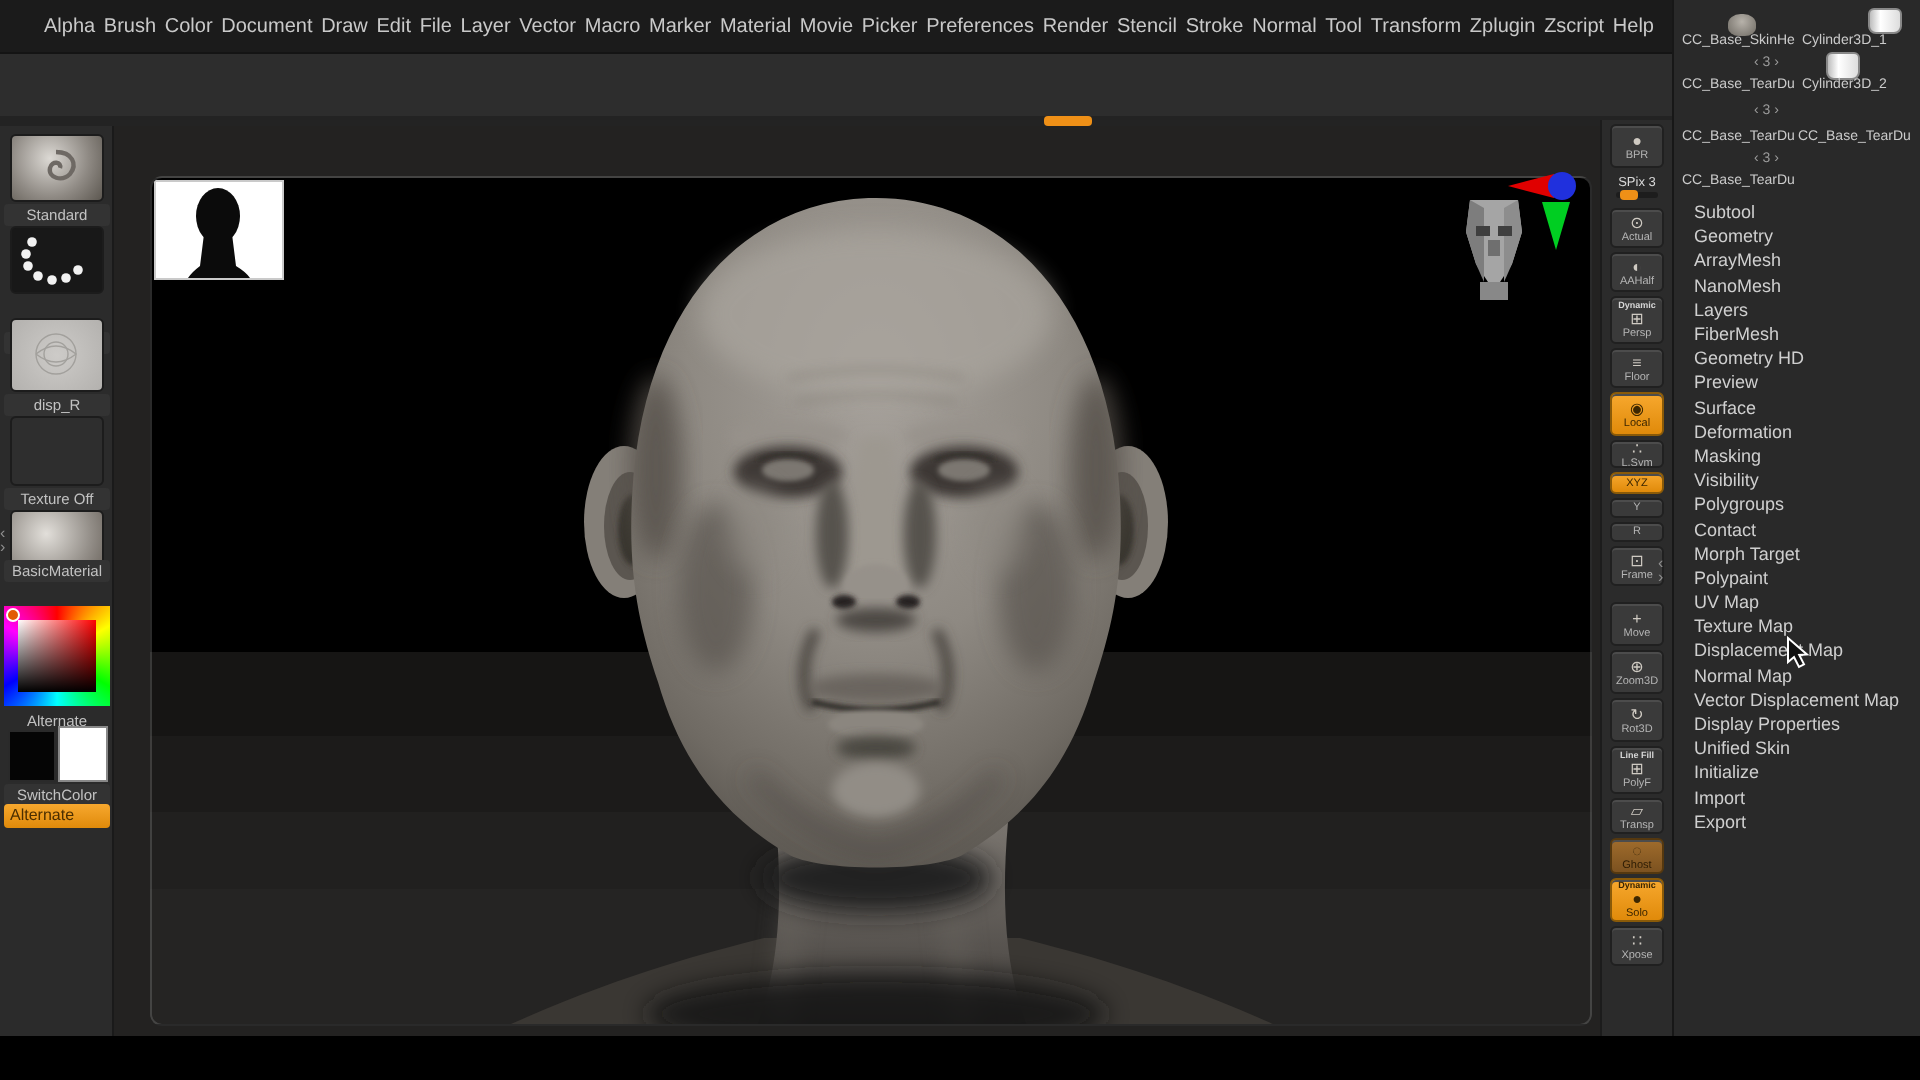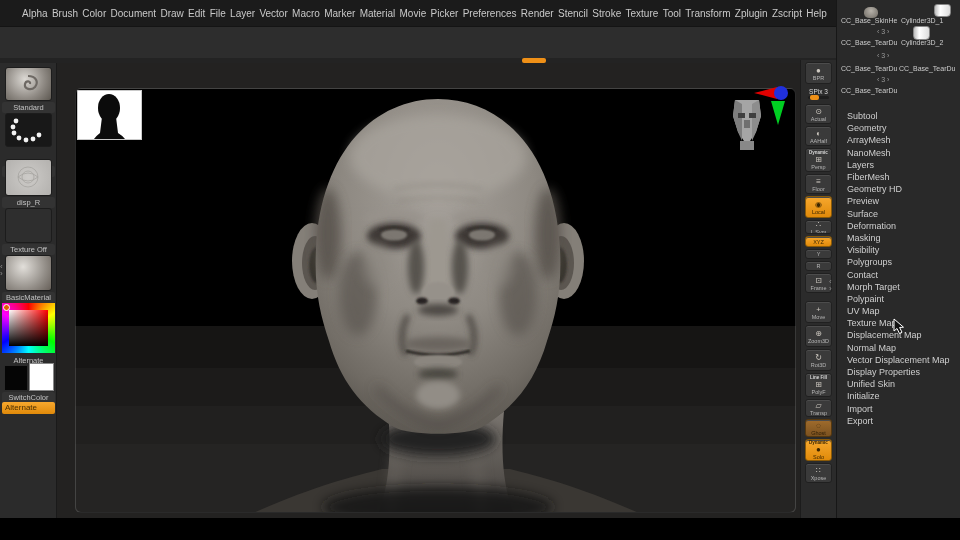--- a/index.html
+++ b/index.html
@@ -74,21 +74,21 @@
   .rsbtn.ghost { background:linear-gradient(#a06c2c,#7c5220); color:#2e1d05; border-color:#55380f; }
   .rsbtn.ghost .rs-icon { color:#2e1d05; }
 
   
   .right-tray { position:absolute; left:836px; top:0; width:124px; height:518px; background:#292929; border-left:1px solid #171717; }
   .st-label { position:absolute; font-size:7px; color:#cbcbcb; white-space:nowrap; }
   .st-count { position:absolute; font-size:7px; color:#9a9a9a; }
   .cyl { position:absolute; width:17px; border:1px solid #888; border-radius:3px 3px 4px 4px;
          background:linear-gradient(90deg,#bdbdbd,#fff 35%,#ddd); }
   .headmini { position:absolute; width:14px; height:11px; background:radial-gradient(circle at 50% 35%,#b7b2aa,#6e6a63); border-radius:45% 45% 40% 40%; }
-  .toolmenu { position:absolute; left:0; top:110px; width:124px; }
+  .toolmenu { position:absolute; left:0; top:100px; width:124px; }
   .tmitem { height:12.2px; padding-left:10px; font-size:9px; color:#cfcfcf; display:flex; align-items:center; cursor:default; }
 
   .bottom-bar { position:absolute; left:0; top:518px; width:960px; height:22px; background:#000; }
 
   .cursor { position:absolute; left:893px; top:318px; z-index:50; }
 </style>
 </head>
 <body>
 
 <div class="app">
@@ -105,21 +105,21 @@
       <div class="mitem">Vector</div>
       <div class="mitem">Macro</div>
       <div class="mitem">Marker</div>
       <div class="mitem">Material</div>
       <div class="mitem">Movie</div>
       <div class="mitem">Picker</div>
       <div class="mitem">Preferences</div>
       <div class="mitem">Render</div>
       <div class="mitem">Stencil</div>
       <div class="mitem">Stroke</div>
-      <div class="mitem">Texture</div>
+      <div class="mitem">Normal</div>
       <div class="mitem">Tool</div>
       <div class="mitem">Transform</div>
       <div class="mitem">Zplugin</div>
       <div class="mitem">Zscript</div>
       <div class="mitem">Help</div>
     </div>
 
   <div class="shelf">
     <div class="btn pm abs">
       <span>Projection</span>
@@ -219,21 +219,21 @@
             <path d="M12 17 Q22 9 32 17 Q22 25 12 17"></path>
           </g>
         </svg>
     </div>
     <div class="tlabel" style="top:134px">disp_R</div>
 
     <div class="thumb" style="top:145px;height:35px;background:#2e2e2e"></div>
     <div class="tlabel" style="top:181px">Texture Off</div>
 
     <div class="thumb sphere" style="top:192px;height:36px;border-radius:3px"></div>
-    <div class="tlabel" style="top:229px">BasicMaterial</div>
+    <div class="tlabel" style="top:217px">BasicMaterial</div>
 
     <div class="abs" style="left:2px;top:240px;width:53px;height:50px;background:conic-gradient(from 0deg,#f00,#ff0,#0f0,#0ff,#00f,#f0f,#f00)">
       <div class="abs" style="left:7px;top:7px;width:39px;height:36px;background:linear-gradient(to bottom,rgba(0,0,0,0),#000),linear-gradient(to right,#fff,#f00)"></div>
       <div class="abs" style="left:1px;top:1px;width:7px;height:7px;border-radius:50%;background:#e25b04;border:1px solid #fff"></div>
     </div>
     <div class="tlabel" style="top:292px;background:none">Alternate</div>
 
     <div class="abs" style="left:4px;top:302px;width:24px;height:26px;background:#050505;border:1px solid #2a2a2a"></div>
     <div class="abs" style="left:29px;top:300px;width:25px;height:28px;background:#fff;border:1px solid #888"></div>
     <div class="tlabel" style="top:329px">SwitchColor</div>

